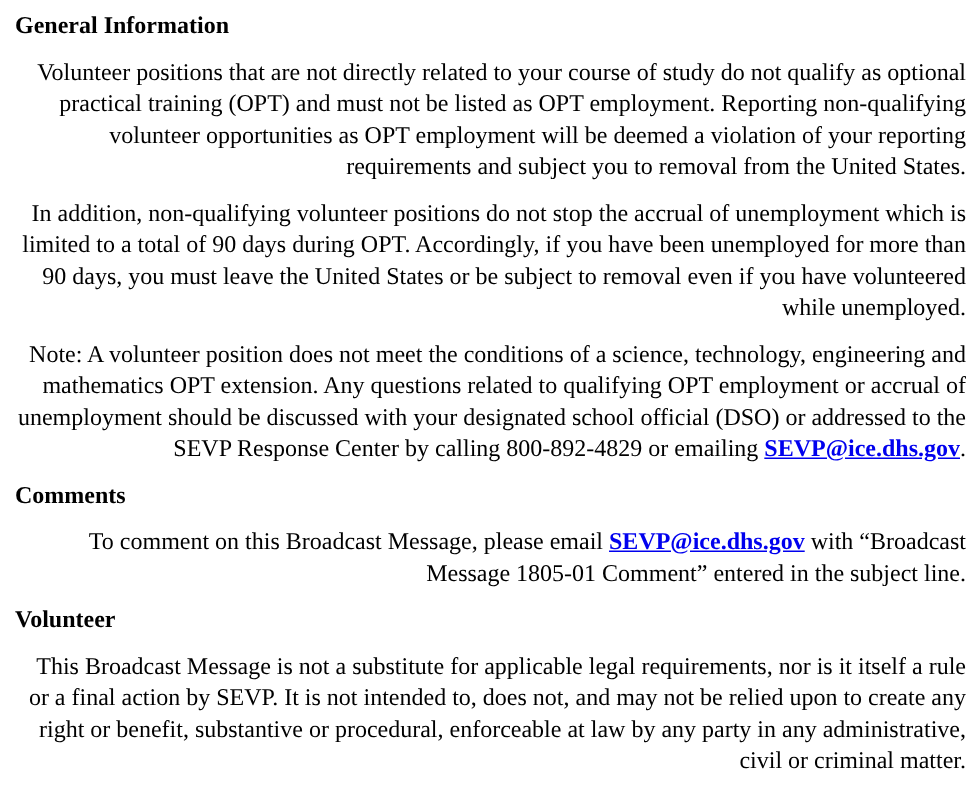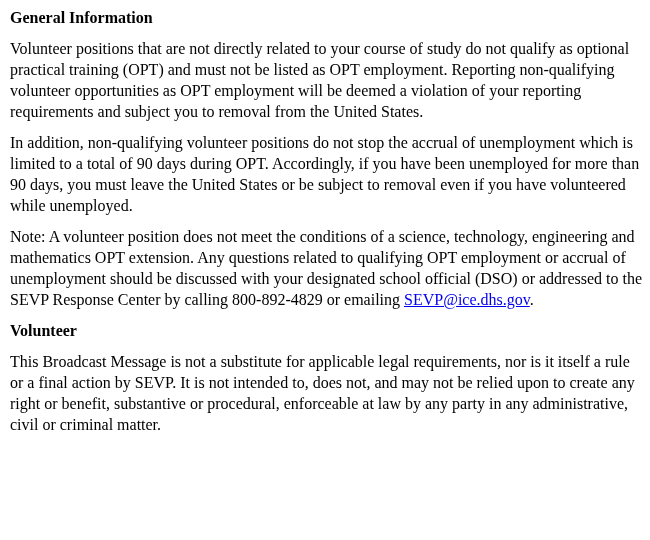--- a/index.html
+++ b/index.html
@@ -26,41 +26,47 @@
     border-radius: 12px;
   }
   h3.doc-heading {
     font-size: 16px;
     line-height: 21px;
     font-weight: bold;
     margin: 0 0 10px 0;
   }
   p.doc-paragraph {
     margin: 0 0 10px 0;
+    text-align: right;
   }
   a.email-link {
     color: #0000ee;
     text-decoration: underline;
     cursor: pointer;
+    font-weight: bold;
   }
   strong {
     font-weight: normal;
   }
 </style>
 </head>
 <body style="background: rgb(255, 255, 255); color: rgb(0, 0, 0);">
 
 <div class="page">
 
   <section>
     <h3 class="doc-heading">General Information</h3>
     <p class="doc-paragraph"><span>Volunteer positions that are not directly related to your course of study do not qualify as optional practical training (OPT) and must not be listed as OPT employment. Reporting non-qualifying volunteer opportunities as OPT employment will be deemed a violation of your reporting requirements and subject you to removal from the United States.</span></p>
     <p class="doc-paragraph"><span>In addition, non-qualifying volunteer positions do not stop the accrual of unemployment which is limited to a total of 90 days during OPT. Accordingly, if you have been unemployed for more than 90 days, you must leave the United States or be subject to removal even if you have volunteered while unemployed.</span></p>
     <p class="doc-paragraph"><strong>Note:</strong><span> A volunteer position does not meet the conditions of a science, technology, engineering and mathematics OPT extension. Any questions related to qualifying OPT employment or accrual of unemployment should be discussed with your designated school official (DSO) or addressed to the SEVP Response Center by calling 800-892-4829 or emailing </span><a class="email-link" href="mailto:SEVP@ice.dhs.gov" style="color: rgb(0, 0, 238);">SEVP@ice.dhs.gov</a><span>.</span></p>
   </section>
 
+  <section>
+    <h3 class="doc-heading">Comments</h3>
+    <p class="doc-paragraph"><span>To comment on this Broadcast Message, please email </span><a class="email-link" href="mailto:SEVP@ice.dhs.gov" style="color: rgb(0, 0, 238);">SEVP@ice.dhs.gov</a><span> with “Broadcast Message 1805-01 Comment” entered in the subject line.</span></p>
+  </section>
 
   <section>
     <h3 class="doc-heading">Volunteer</h3>
     <p class="doc-paragraph"><span>This Broadcast Message is not a substitute for applicable legal requirements, nor is it itself a rule or a final action by SEVP. It is not intended to, does not, and may not be relied upon to create any right or benefit, substantive or procedural, enforceable at law by any party in any administrative, civil or criminal matter.</span></p>
   </section>
 
 </div>
 
 </body></html>

